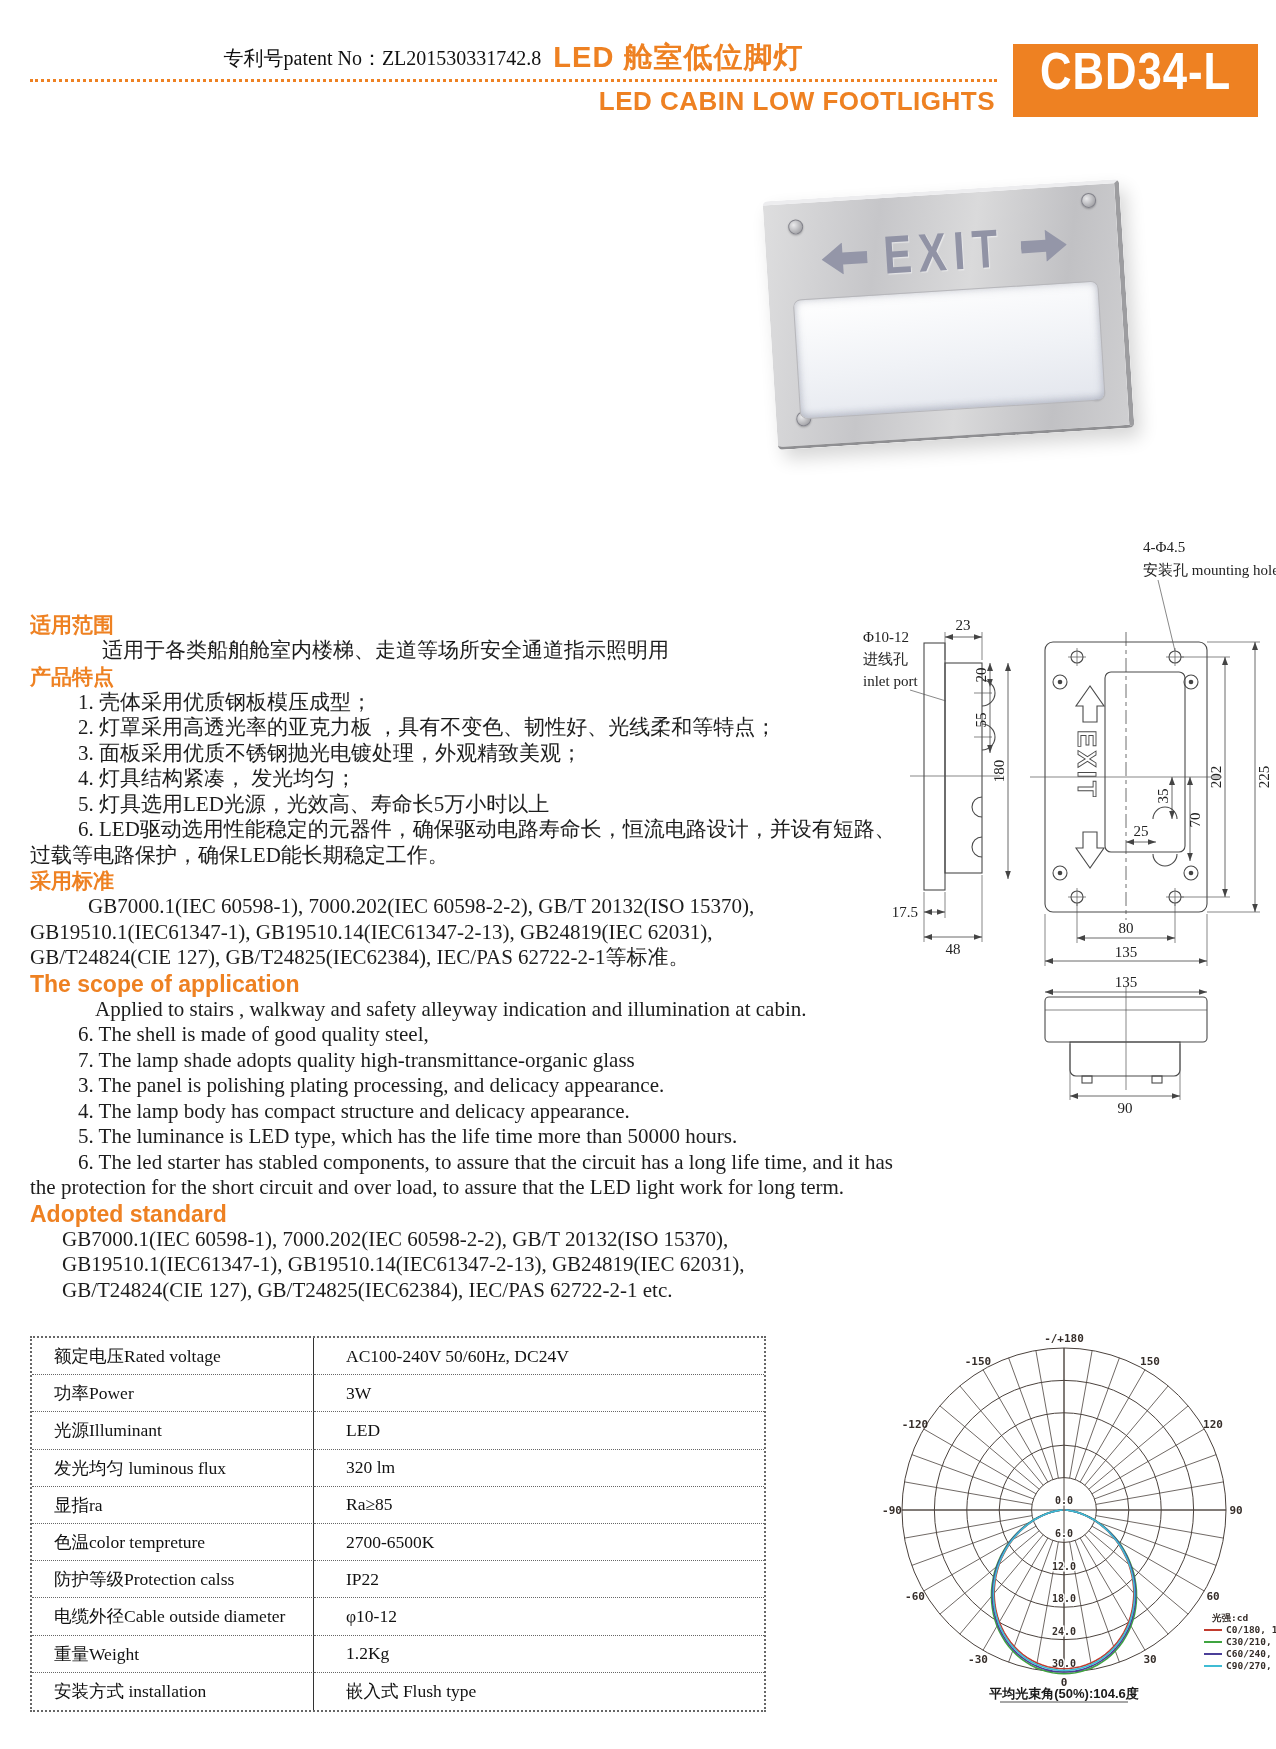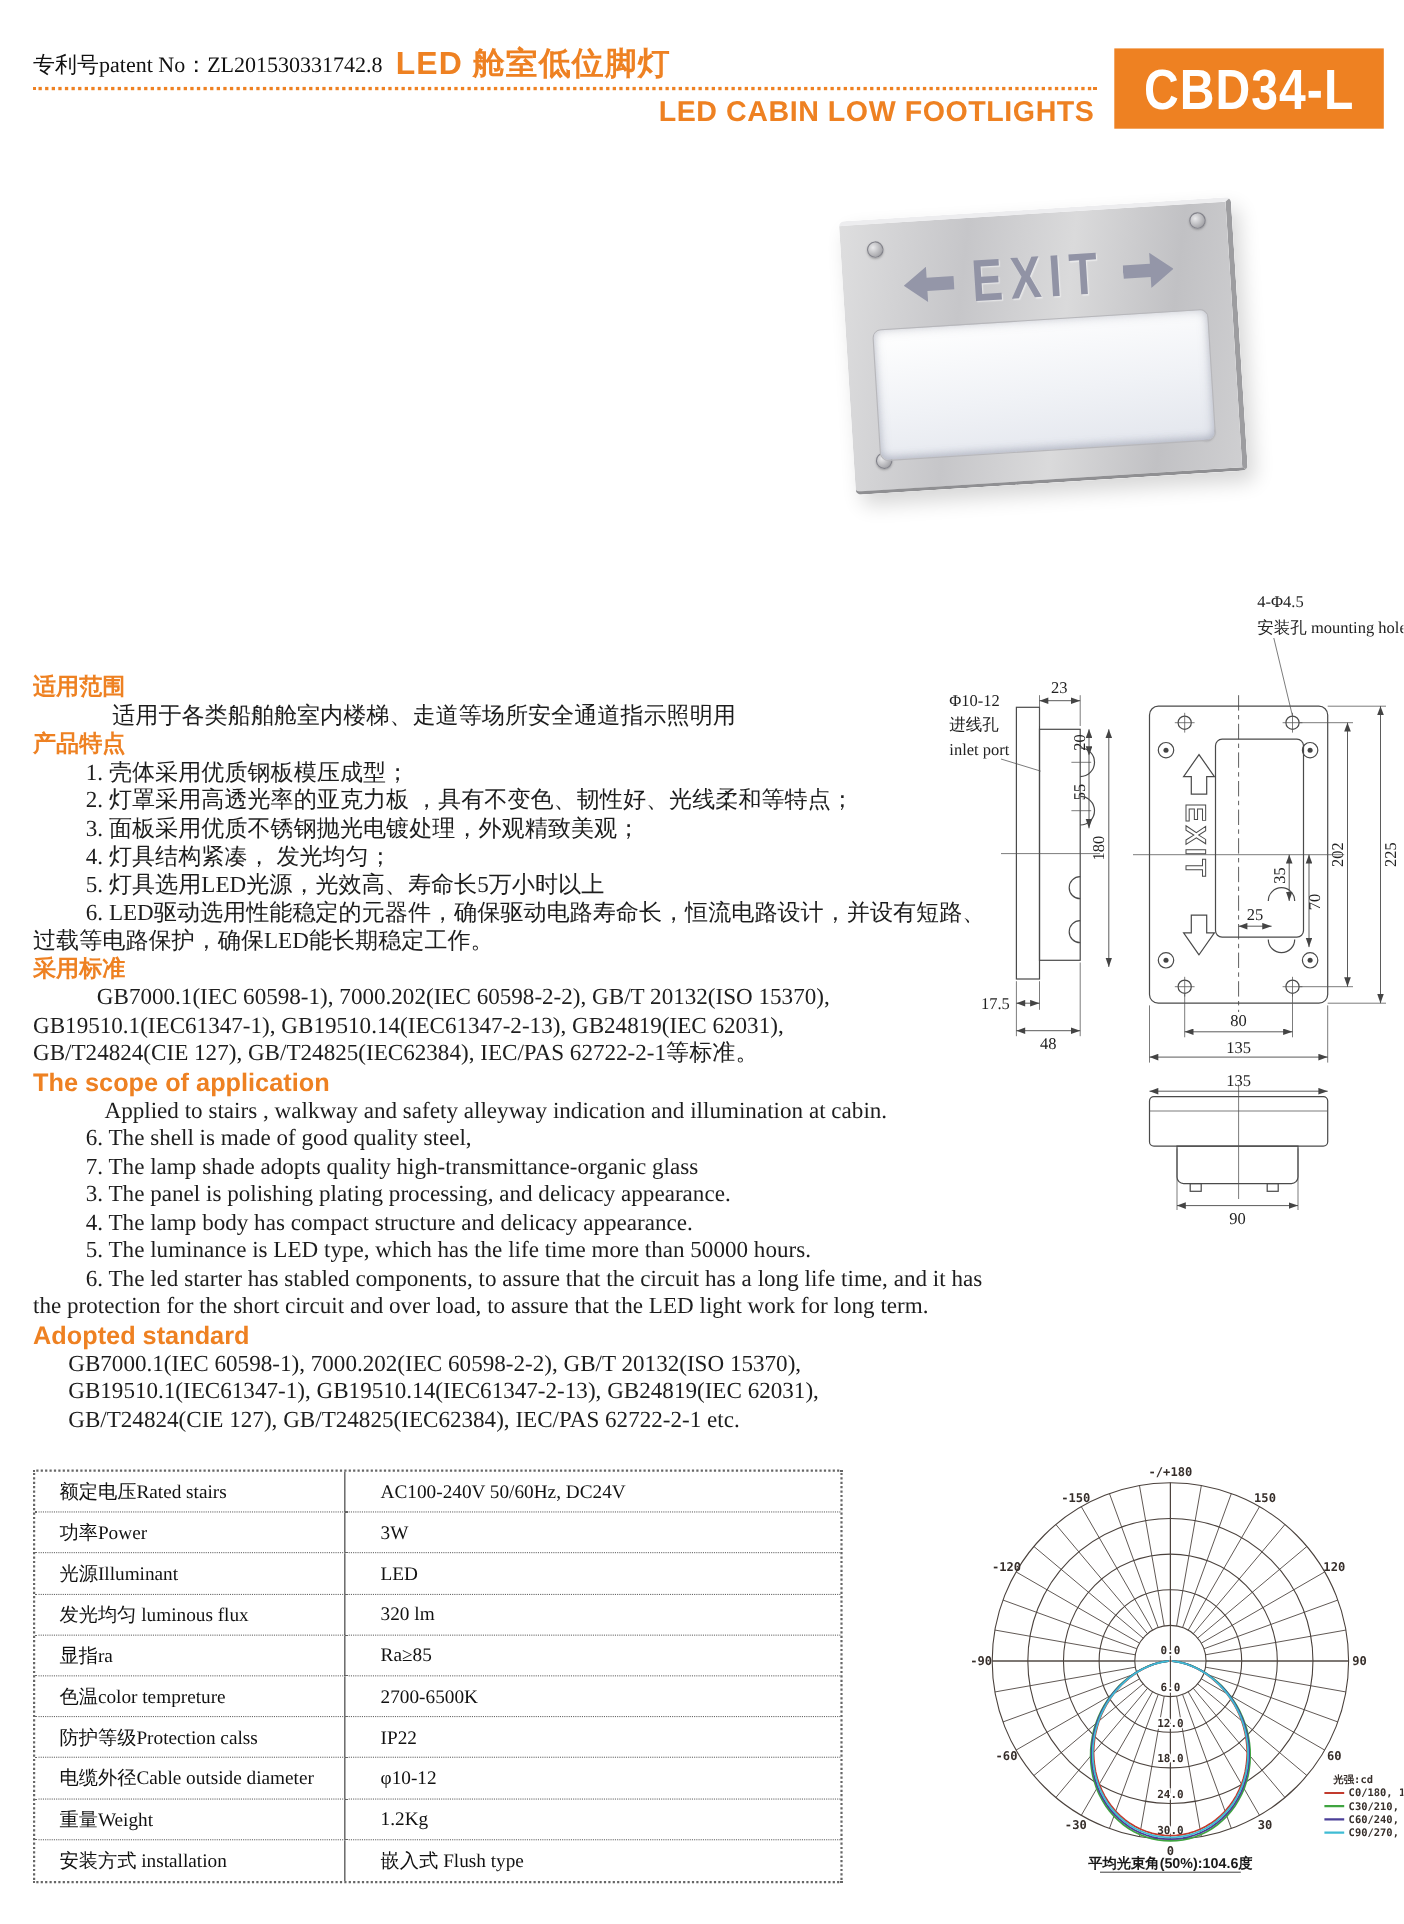--- a/index.html
+++ b/index.html
@@ -1,26 +1,26 @@
 <!DOCTYPE html>
 <html><head>
 <meta charset="utf-8">
 <style>
   html,body{margin:0;padding:0;background:#fff}
   .page{position:relative;width:1276px;height:1749px;background:#fff;overflow:hidden;
         font-family:"Liberation Serif",serif;color:#222}
   
-  .hdr-top{position:absolute;left:30px;top:38px;width:967px;text-align:left;white-space:nowrap}
+  .hdr-top{position:absolute;left:30px;top:38px;width:967px;text-align:center;white-space:nowrap}
   .patent{font:20px "Liberation Serif",serif;color:#111}
   .cn-title{font:bold 29px "Liberation Sans",sans-serif;color:#ee8122;margin-left:12px;letter-spacing:1px;vertical-align:-2px}
   .hdr-rule{position:absolute;left:30px;top:79px;width:967px;border-top:3px dotted #ee8122}
   .en-title{position:absolute;left:28px;top:86px;width:967px;text-align:right;
             font:bold 26px "Liberation Sans",sans-serif;color:#ee8122;letter-spacing:.5px}
   .model-box{position:absolute;left:1013px;top:44px;width:245px;height:73px;background:#ee8122;
-             display:flex;align-items:center;justify-content:center}
+             display:flex;align-items:flex-start;justify-content:center}
   .model-box span{font:bold 46px "Liberation Sans",sans-serif;color:#fff;letter-spacing:1px;
                   transform:scale(.95,1.12)}
   
   .photo{position:absolute;left:758px;top:170px;width:386px;height:302px}
   .panel{position:absolute;left:12px;top:20px;width:352px;height:242px;transform:rotate(-3.6deg);
          background:linear-gradient(100deg,#dededf 0%,#c6c6c9 30%,#dadadb 55%,#c1c1c4 80%,#cfcfd1 100%);
          border-radius:5px;border-top:4px solid #ededef;border-right:5px solid #9d9da0;border-bottom:3px solid #8f8f92;
          box-shadow:6px 10px 18px rgba(0,0,0,.16)}
   .exit-row{position:absolute;left:28px;top:34px;right:24px;display:flex;align-items:center;justify-content:center;gap:16px}
   .blk-arrow{width:46px;height:32px;background:#9496a8;
@@ -239,21 +239,21 @@
       <line class="dimln" x1="285" y1="472" x2="447" y2="472" marker-start="url(#mS)" marker-end="url(#mE)"></line>
       <text class="dim" x="366" y="467" text-anchor="middle">135</text>
       <line class="thin" x1="310" y1="524" x2="310" y2="580"></line>
         <line class="thin" x1="420" y1="524" x2="420" y2="580"></line>
       <line class="dimln" x1="310" y1="576" x2="420" y2="576" marker-start="url(#mS)" marker-end="url(#mE)"></line>
       <text class="dim" x="365" y="593" text-anchor="middle">90</text>
     </g>
   </svg>
 
   <div class="spec">
-    <div class="spec-label">额定电压Rated stairs</div>
+    <div class="spec-label">额定电压Rated voltage</div>
     <div class="spec-value">AC100-240V 50/60Hz, DC24V</div>
     <div class="spec-label">功率Power</div>
     <div class="spec-value">3W</div>
     <div class="spec-label">光源Illuminant</div>
     <div class="spec-value">LED</div>
     <div class="spec-label">发光均匀 luminous flux</div>
     <div class="spec-value">320 lm</div>
     <div class="spec-label">显指ra</div>
     <div class="spec-value">Ra≥85</div>
     <div class="spec-label">色温color tempreture</div>

